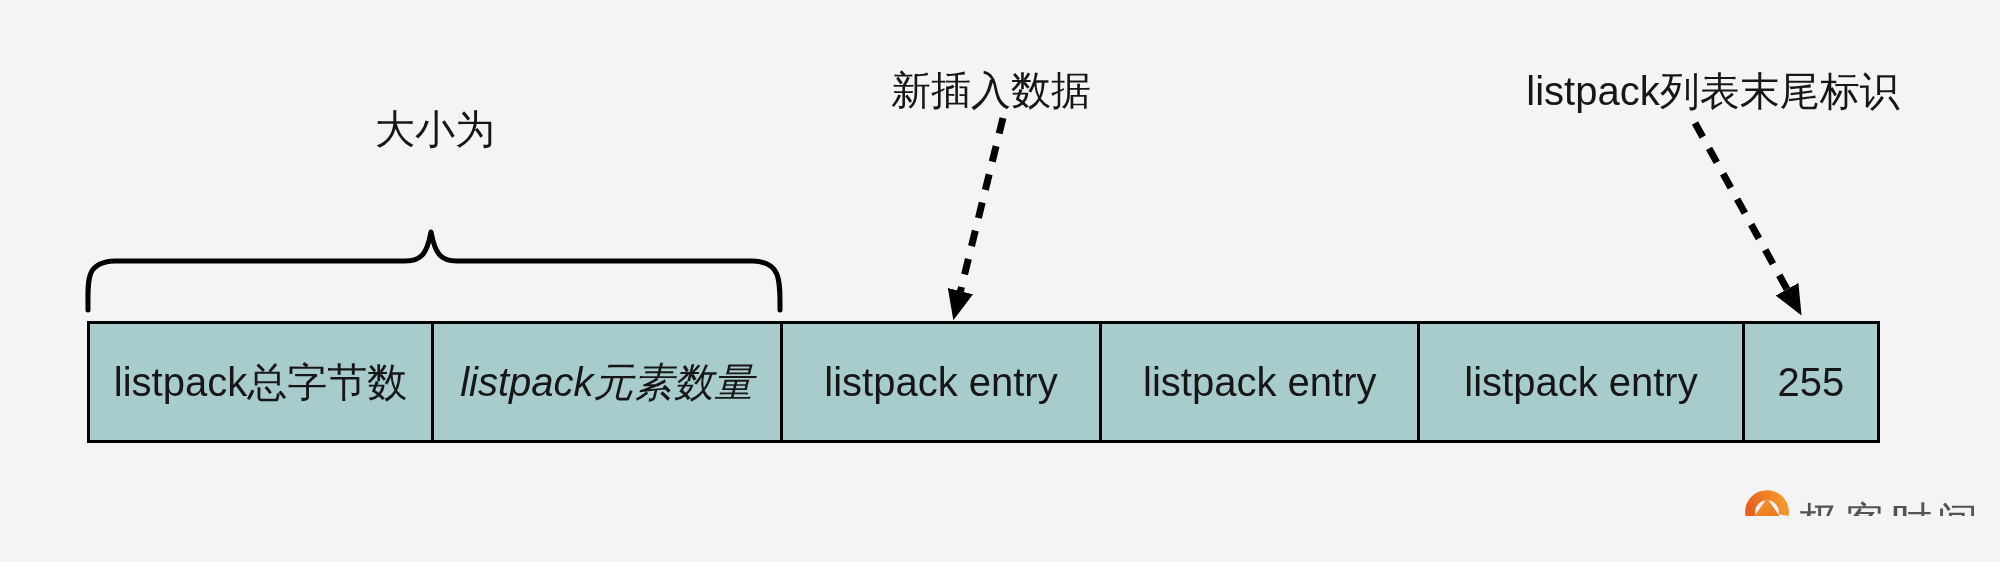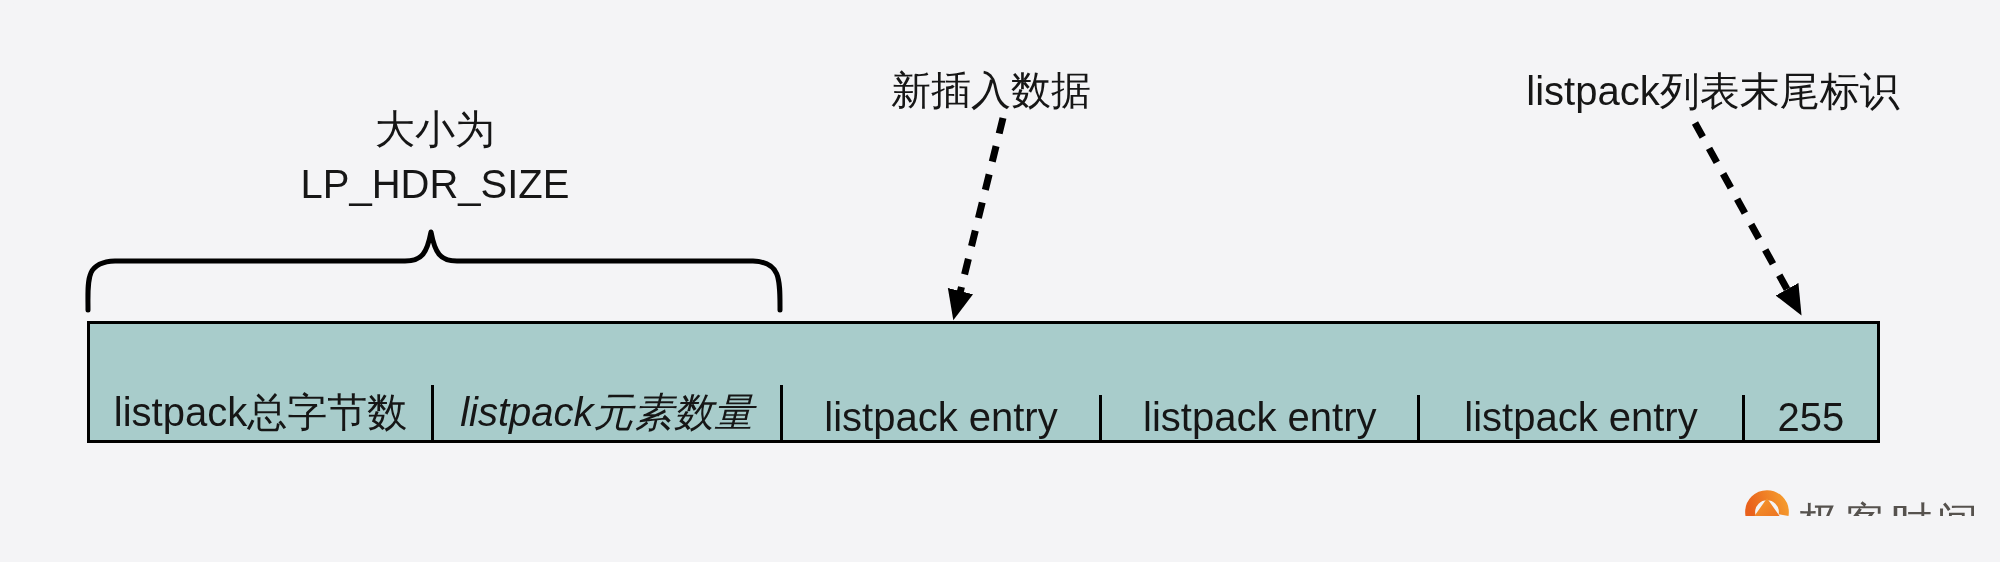--- a/index.html
+++ b/index.html
@@ -21,41 +21,40 @@
   .end-marker-label{left:1513px;top:64px;width:400px;text-align:center;font-size:40px;}
 
   
   .draw{position:absolute;}
   .brace-svg{left:75px;top:220px;width:715px;height:95px;}
   .arrow1-svg{left:905px;top:108px;width:130px;height:220px;}
   .arrow2-svg{left:1670px;top:108px;width:160px;height:220px;}
 
   
   .row{position:absolute;left:87px;top:321px;width:1793px;height:122px;display:flex;
-       border:3px solid var(--cell-border);background:var(--cell-fill);align-items:flex-end;}
+       border:3px solid var(--cell-border);background:var(--cell-fill);}
   .cell{display:flex;align-items:center;justify-content:center;background:var(--cell-fill);
         border-right:3px solid var(--cell-border);font-size:40px;color:var(--ink);
         white-space:nowrap;overflow:hidden;}
   .cell:last-child{border-right:none;}
   .c0{flex:345 0 0;} .c1{flex:350 0 0;font-style:italic;} .c2{flex:320 0 0;}
   .c3{flex:319 0 0;} .c4{flex:325 0 0;} .c5{flex:134 0 0;}
 
   
   .logo{position:absolute;left:1744px;top:489px;height:66px;display:flex;align-items:center;gap:9px;}
   .logo-icon{width:46px;height:66px;display:block;}
   .logo-text{font-size:41px;letter-spacing:5px;color:var(--logo-text);white-space:nowrap;}
 </style>
 </head>
 <body>
 
 <div class="canvas">
 
   <div class="ann size-label">
     <div>大小为</div>
-    <div>LP_HDR_SIZE</div>
   </div>
 
   <svg class="draw brace-svg" viewBox="0 0 715 95" aria-hidden="true">
     <path d="M 13 90 C 13 60 10 42 40 41 L 330 41 C 347 41 352 33 356 12 C 360 33 365 41 382 41 L 678 41 C 706 42 705 60 705 90" fill="none" stroke="#000" stroke-width="5" stroke-linecap="round" stroke-linejoin="round"></path>
   </svg>
 
   <div class="ann new-data-label">新插入数据</div>
   <svg class="draw arrow1-svg" viewBox="0 0 130 220" aria-hidden="true">
     <defs>
       <marker id="ah1" markerUnits="userSpaceOnUse" markerWidth="34" markerHeight="28" refX="2" refY="13" orient="auto">

